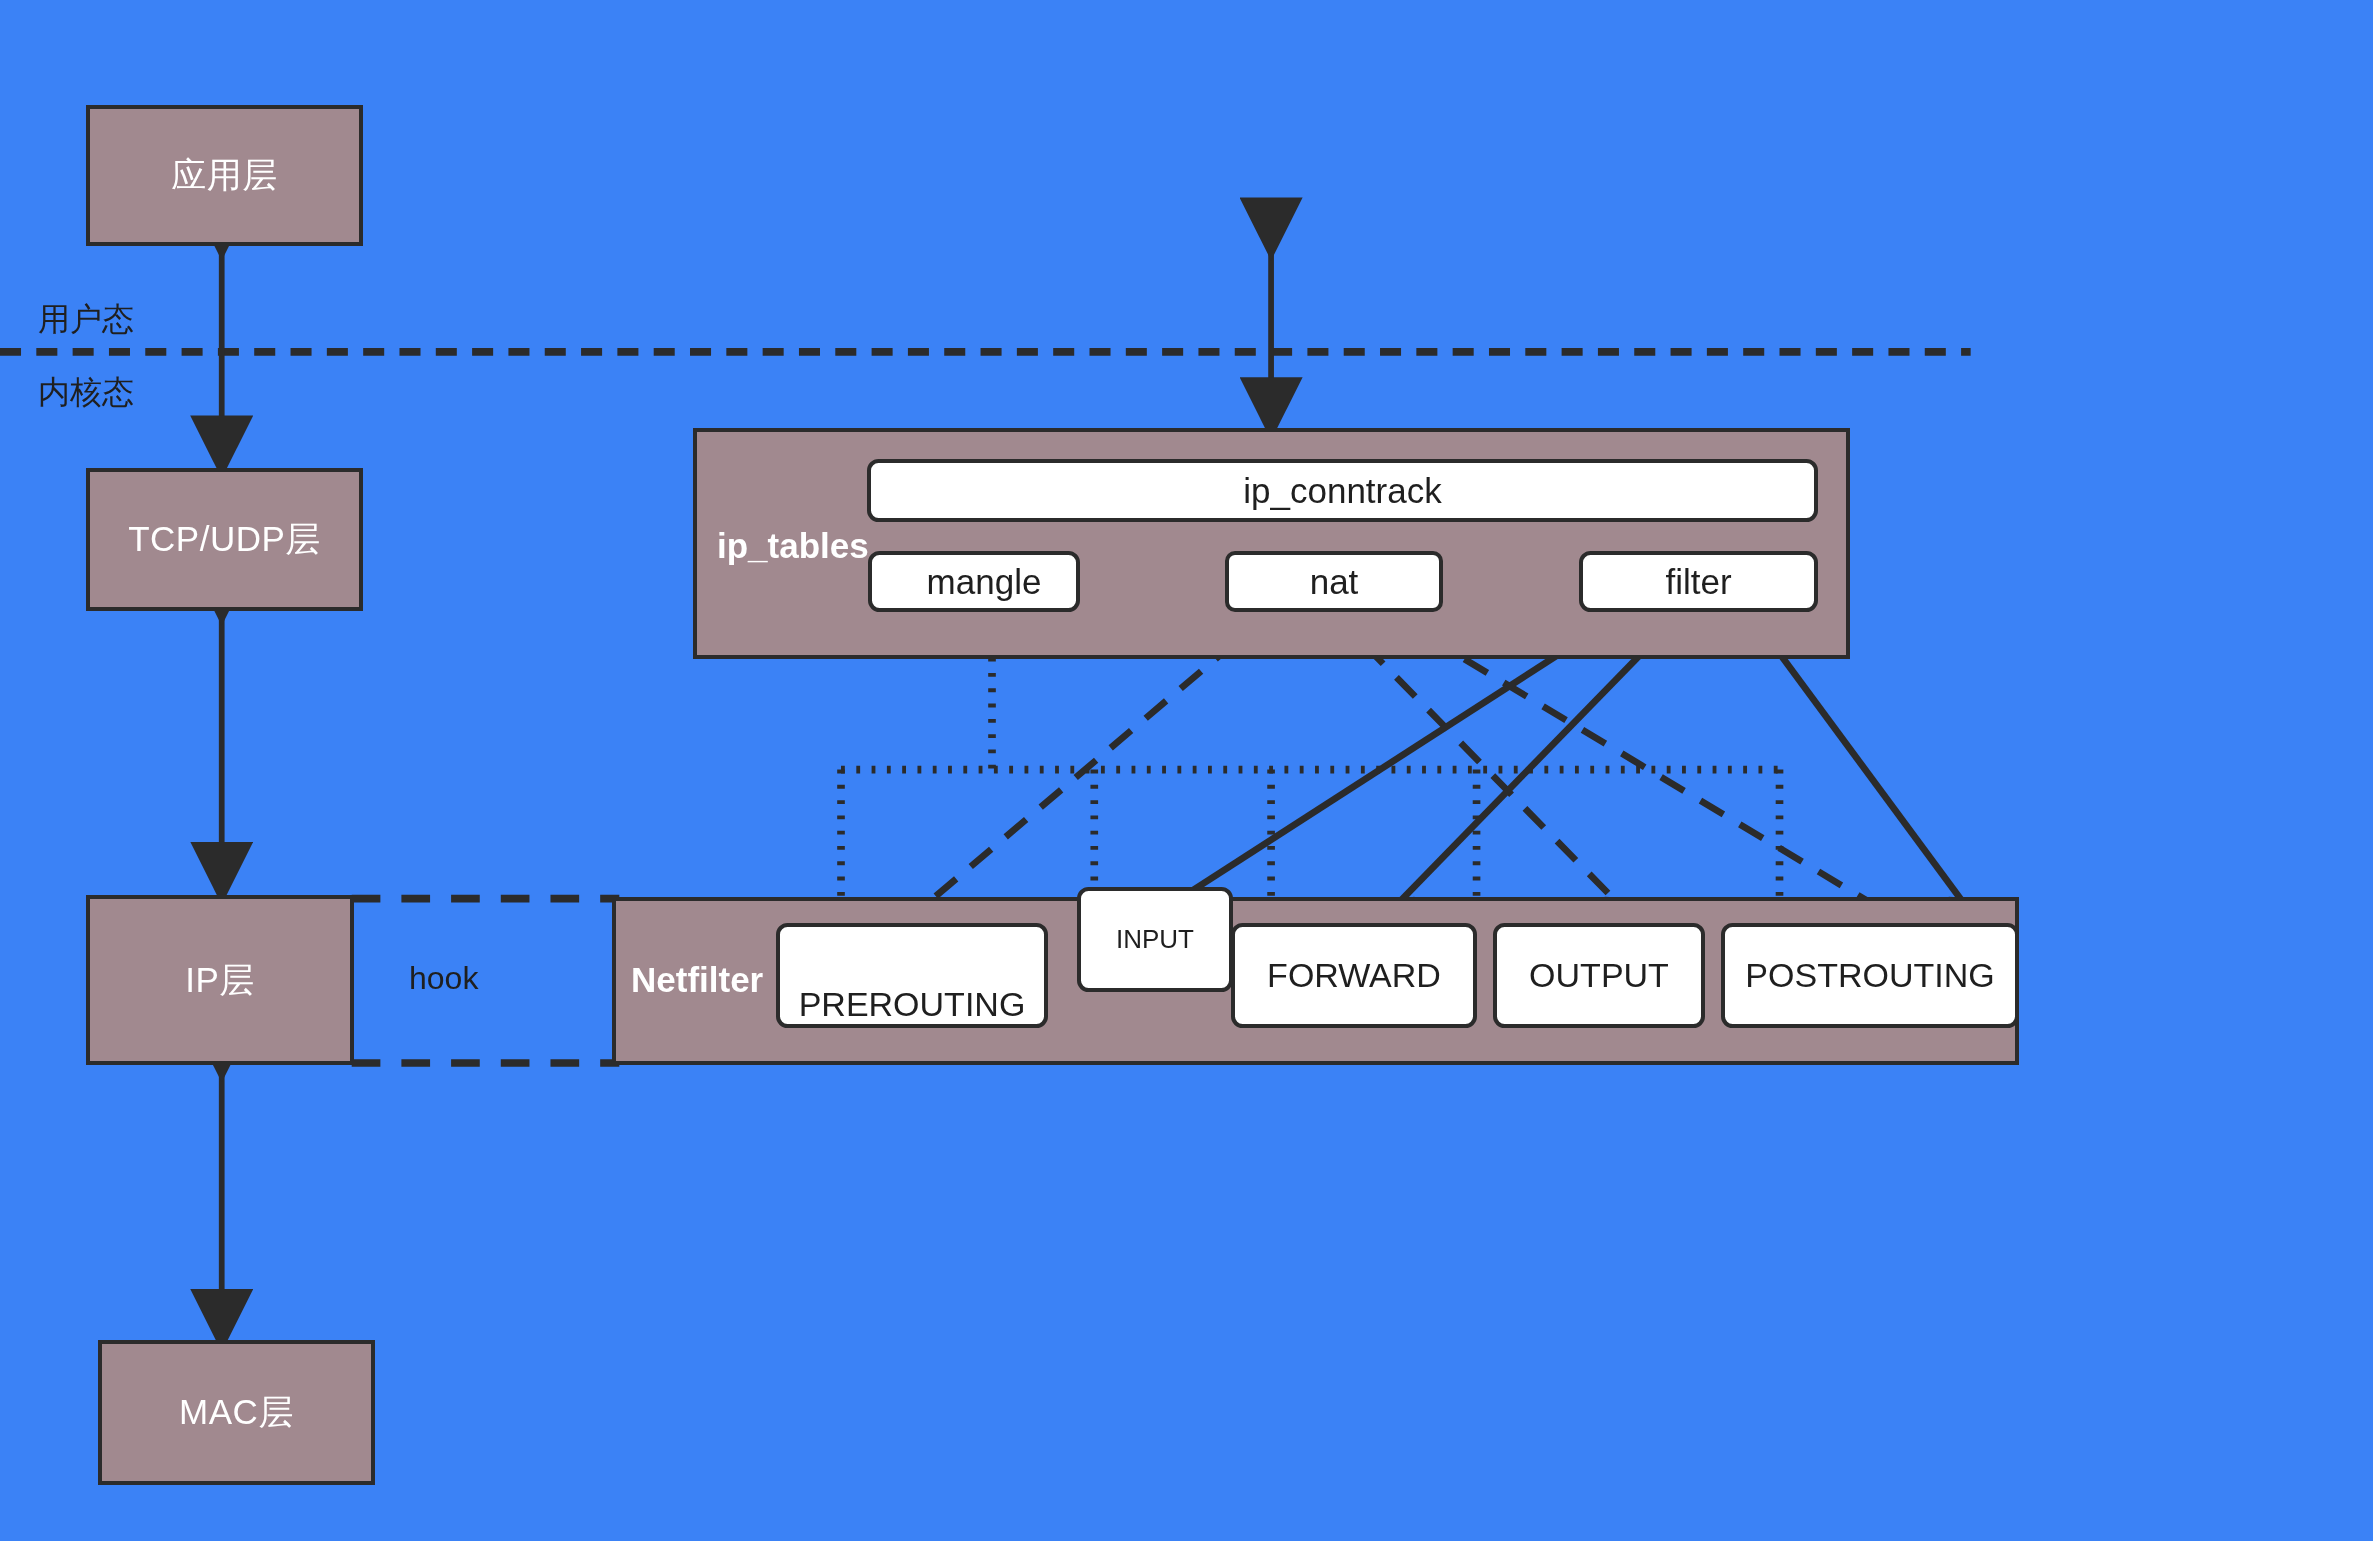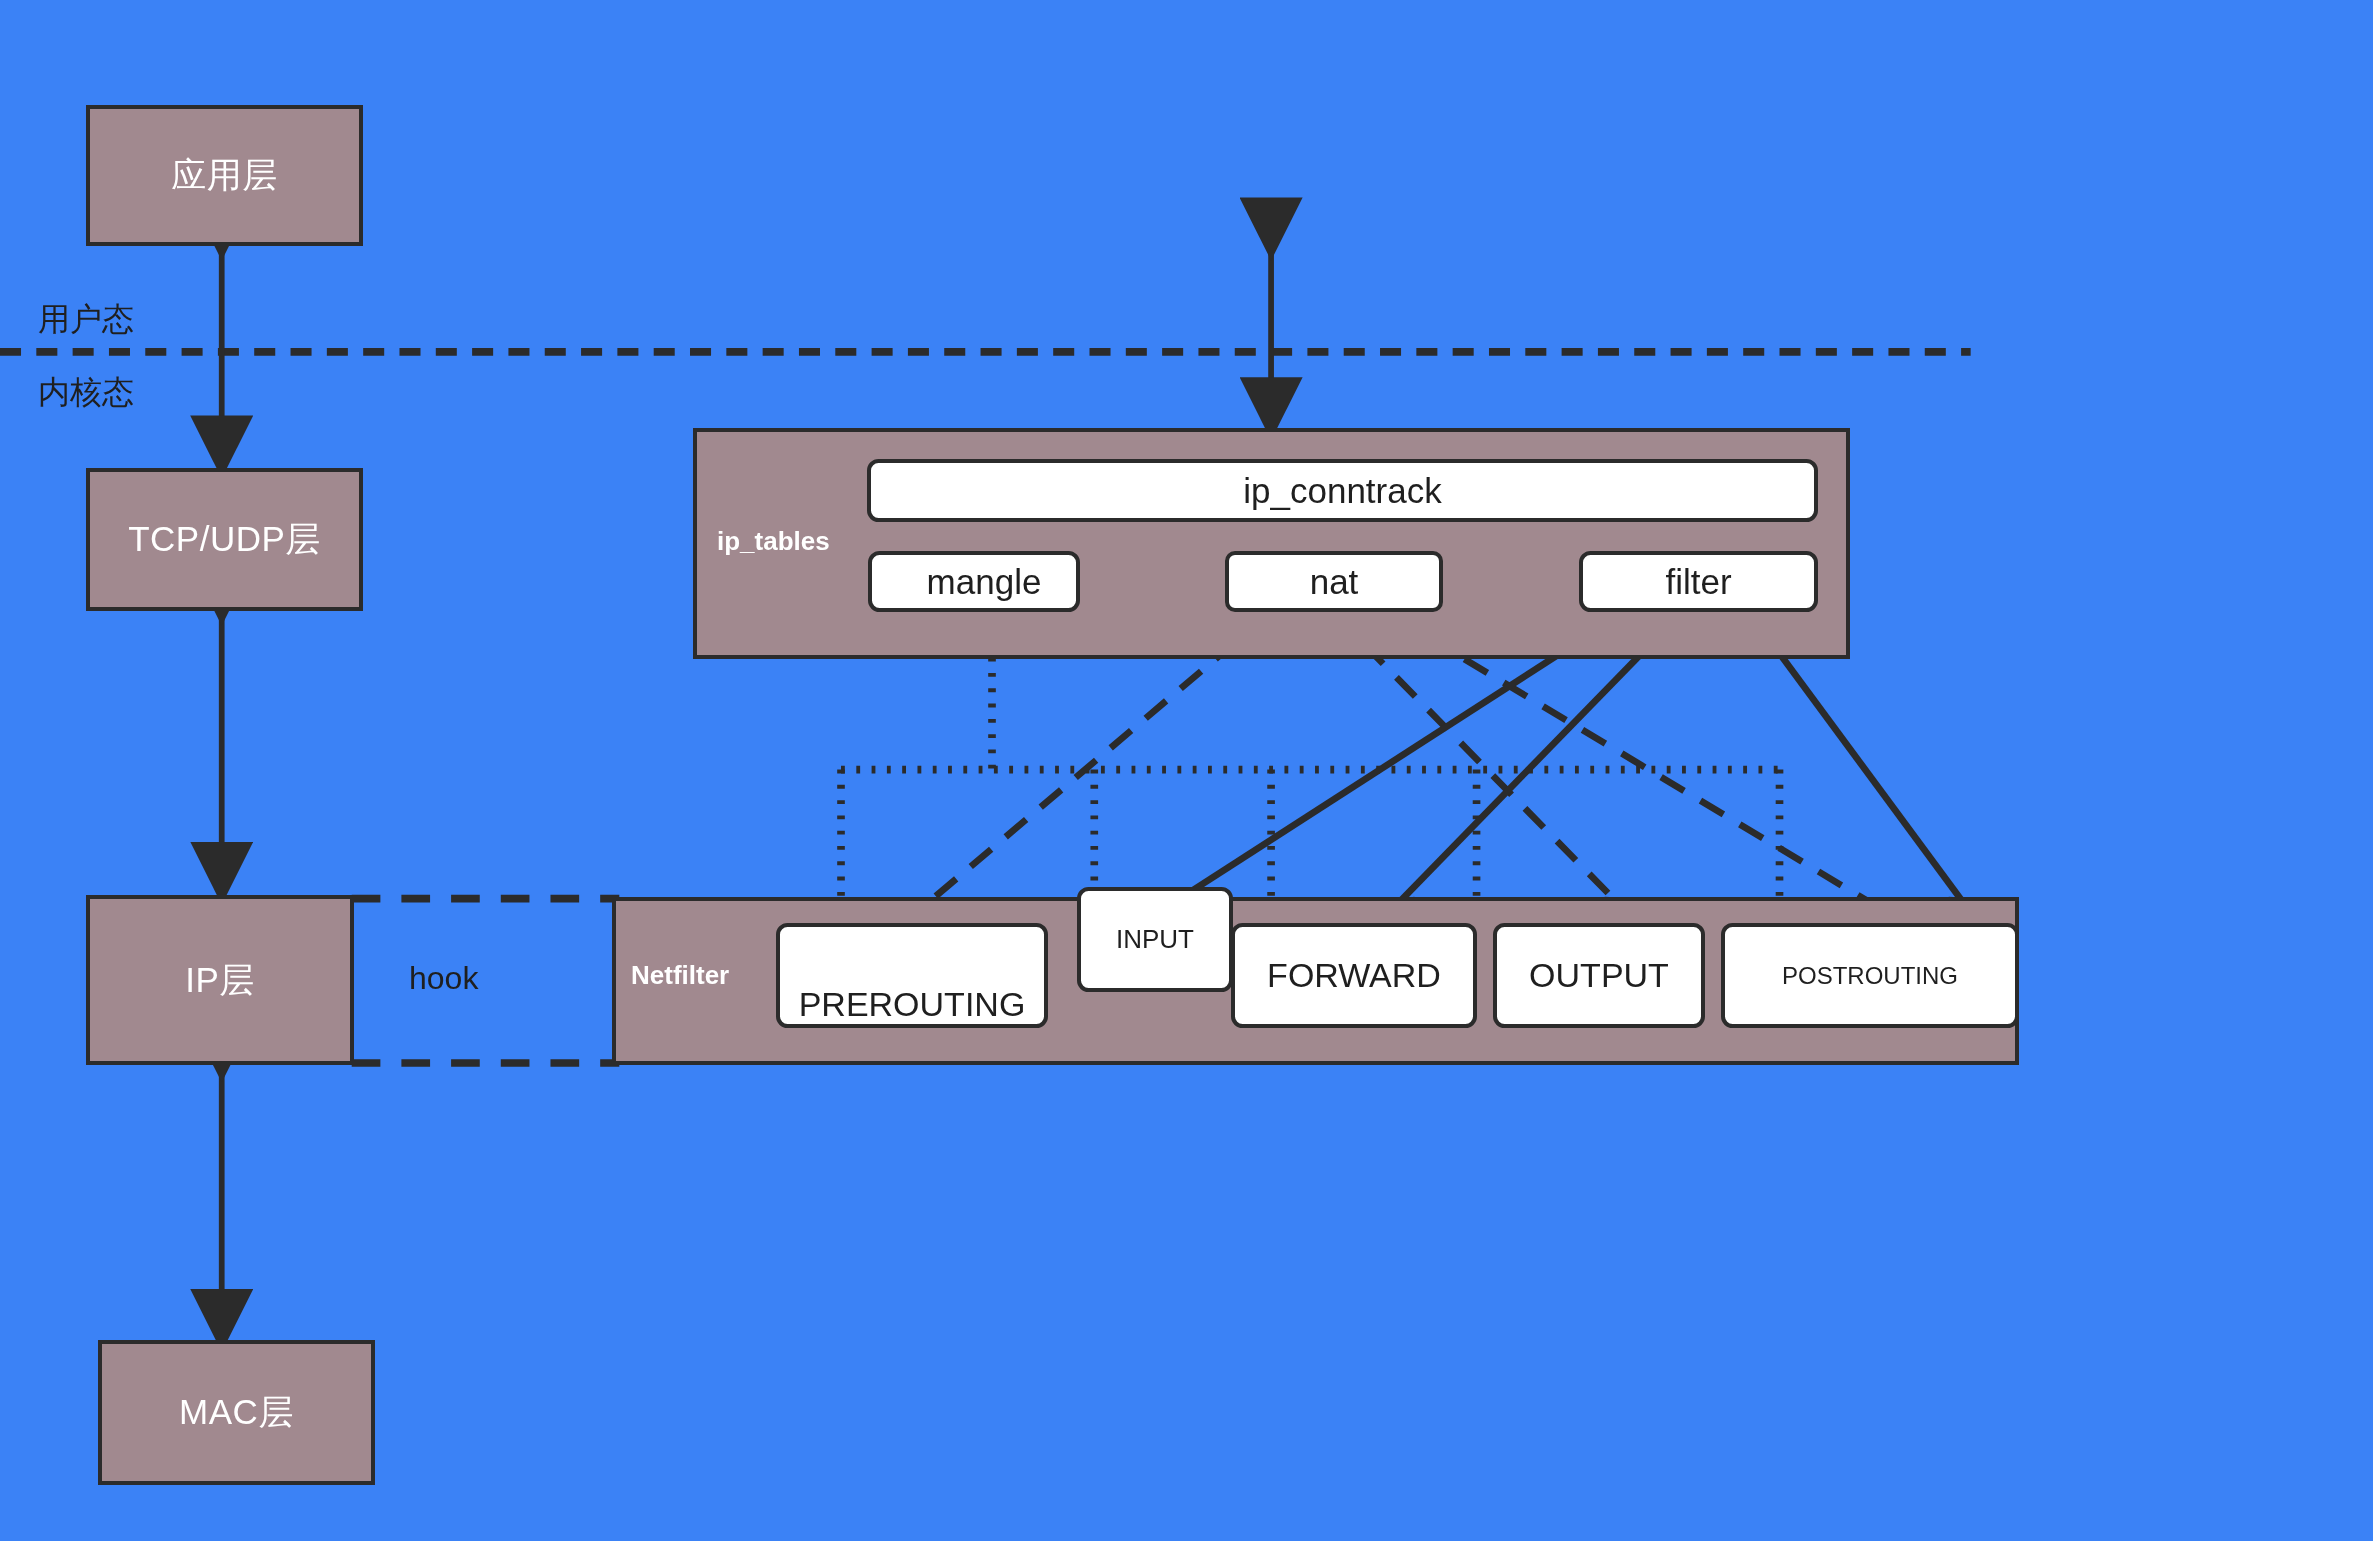--- a/index.html
+++ b/index.html
@@ -26,21 +26,21 @@
     display:flex;align-items:center;justify-content:center;
     color:#1f1f1f;font-size:35px;
   }
   .container-box{
     position:absolute;
     background:#a1898f;
     border:4.8px solid #2b2b2b;
     box-sizing:border-box;
   }
   .container-label{
-    position:absolute;color:#ffffff;font-size:26px;font-weight:bold;white-space:nowrap;
+    position:absolute;color:#ffffff;font-size:35px;font-weight:bold;white-space:nowrap;
   }
   .plain-label{
     position:absolute;color:#1f1f1f;font-size:32px;white-space:nowrap;
   }
 </style>
 </head>
 <body>
 
 <div id="stage">
 
@@ -160,19 +160,19 @@
     </div>
 
     <div class="white-box" style="left:1231px;top:923px;width:246px;height:105px;font-size:34px;">
       <span>FORWARD</span>
     </div>
 
     <div class="white-box" style="left:1493px;top:923px;width:212px;height:105px;font-size:34px;">
       <span>OUTPUT</span>
     </div>
 
-    <div class="white-box" style="left:1721px;top:923px;width:298px;height:105px;font-size:24px;">
+    <div class="white-box" style="left:1721px;top:923px;width:298px;height:105px;font-size:34px;">
       <span>POSTROUTING</span>
     </div>
 
   </div>
 </div>
 
 
 </body></html>

